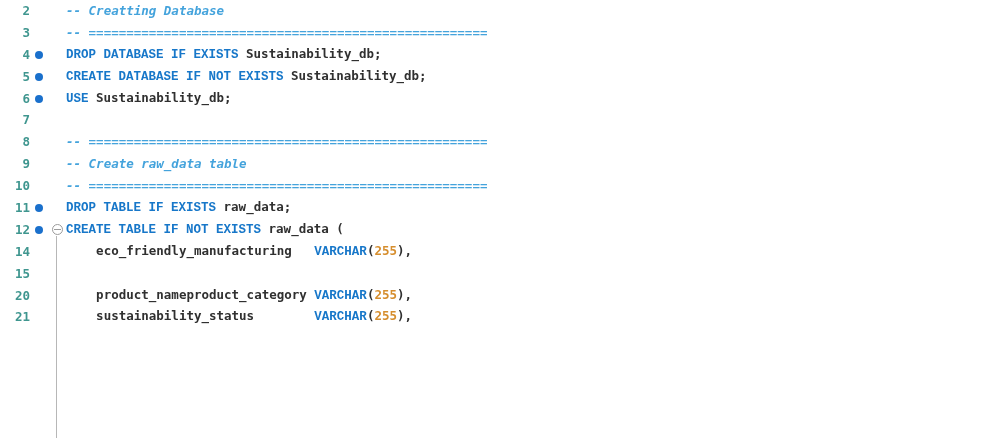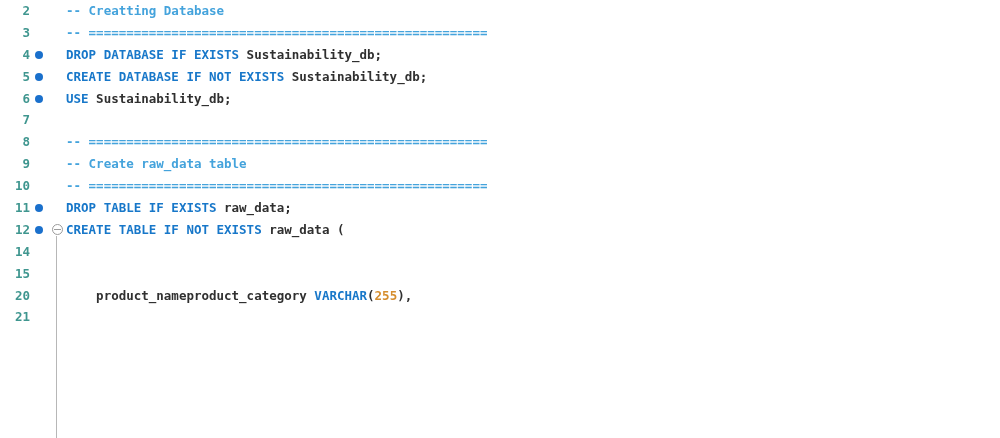--- a/index.html
+++ b/index.html
@@ -28,22 +28,22 @@
   .fold-icon{
     box-sizing:border-box;width:11px;height:11px;border-radius:50%;
     border:1px solid var(--fold-icon-color);background:#ffffff;
     position:relative;z-index:2;
   }
   .fold-icon::after{
     content:"";position:absolute;left:1px;right:1px;top:4px;height:1px;
     background:var(--fold-icon-color);
   }
   .code{white-space:pre;}
-  .tk-kw{color:var(--kw-color);}
-  .tk-cm{color:var(--cm-color);}
+  .tk-kw{color:var(--kw-color);font-family:Liberation Mono, monospace;}
+  .tk-cm{color:var(--cm-color);font-style:italic;}
   .tk-pl{color:var(--pl-color);}
   .tk-num{color:var(--num-color);}
   .fold-guide{
     position:absolute;left:56px;top:236px;bottom:0;width:1px;
     background:var(--fold-line-color);z-index:1;
   }
 </style>
 </head>
 <body style="background: rgb(255, 255, 255);">
 
@@ -54,18 +54,18 @@
       <div class="row"><span class="ln">3</span><span class="gut"></span><span class="gut"></span><span class="code"><span class="tk-cm">-- =====================================================</span></span></div>
       <div class="row"><span class="ln">4</span><span class="gut"><span class="bullet"></span></span><span class="gut"></span><span class="code"><span class="tk-kw">DROP DATABASE IF EXISTS</span><span class="tk-pl"> Sustainability_db;</span></span></div>
       <div class="row"><span class="ln">5</span><span class="gut"><span class="bullet"></span></span><span class="gut"></span><span class="code"><span class="tk-kw">CREATE DATABASE IF NOT EXISTS</span><span class="tk-pl"> Sustainability_db;</span></span></div>
       <div class="row"><span class="ln">6</span><span class="gut"><span class="bullet"></span></span><span class="gut"></span><span class="code"><span class="tk-kw">USE</span><span class="tk-pl"> Sustainability_db;</span></span></div>
       <div class="row"><span class="ln">7</span><span class="gut"></span><span class="gut"></span><span class="code"></span></div>
       <div class="row"><span class="ln">8</span><span class="gut"></span><span class="gut"></span><span class="code"><span class="tk-cm">-- =====================================================</span></span></div>
       <div class="row"><span class="ln">9</span><span class="gut"></span><span class="gut"></span><span class="code"><span class="tk-cm">-- Create raw_data table</span></span></div>
       <div class="row"><span class="ln">10</span><span class="gut"></span><span class="gut"></span><span class="code"><span class="tk-cm">-- =====================================================</span></span></div>
       <div class="row"><span class="ln">11</span><span class="gut"><span class="bullet"></span></span><span class="gut"></span><span class="code"><span class="tk-kw">DROP TABLE IF EXISTS</span><span class="tk-pl"> raw_data;</span></span></div>
       <div class="row"><span class="ln">12</span><span class="gut"><span class="bullet"></span></span><span class="gut"><span class="fold-icon"></span></span><span class="code"><span class="tk-kw">CREATE TABLE IF NOT EXISTS</span><span class="tk-pl"> raw_data (</span></span></div>
-      <div class="row"><span class="ln">14</span><span class="gut"></span><span class="gut"></span></div>
+      <div class="row"><span class="ln">14</span><span class="gut"></span><span class="gut"></span><span class="code"><span class="tk-pl">    eco_friendly_manufacturing   </span><span class="tk-kw">VARCHAR</span><span class="tk-pl">(</span><span class="tk-num">255</span><span class="tk-pl">),</span></span></div>
       <div class="row"><span class="ln">15</span><span class="gut"></span><span class="gut"></span></div>
       <div class="row"><span class="ln">20</span><span class="gut"></span><span class="gut"></span><span class="code"><span class="tk-pl">    product_nameproduct_category </span><span class="tk-kw">VARCHAR</span><span class="tk-pl">(</span><span class="tk-num">255</span><span class="tk-pl">),</span></span></div>
-      <div class="row"><span class="ln">21</span><span class="gut"></span><span class="gut"></span></div>
+      <div class="row"><span class="ln">21</span><span class="gut"></span><span class="gut"></span><span class="code"><span class="tk-pl">    sustainability_status        </span><span class="tk-kw">VARCHAR</span><span class="tk-pl">(</span><span class="tk-num">255</span><span class="tk-pl">),</span></span></div>
     </div>
 </div>
 
 </body></html>

